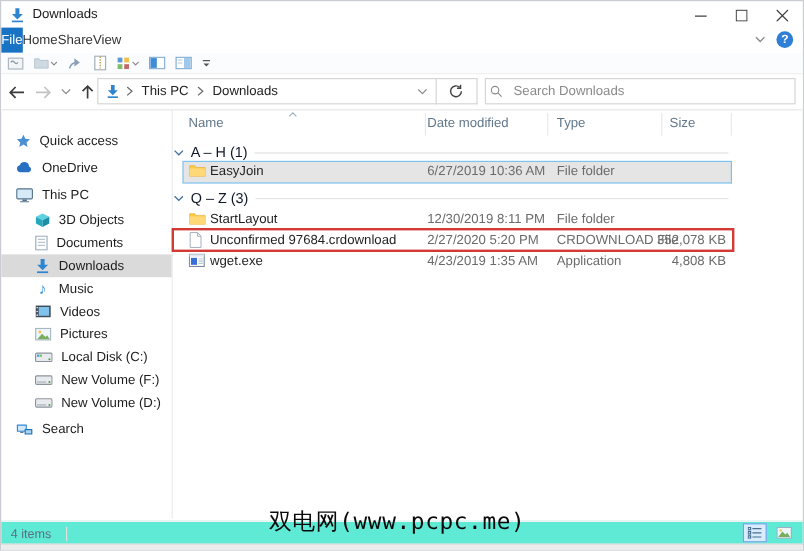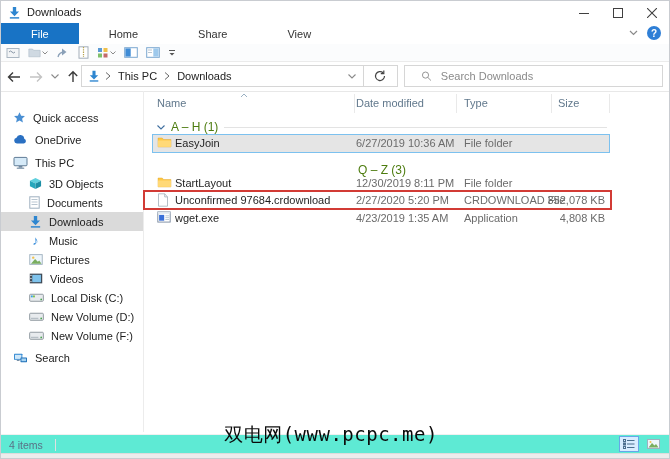--- a/index.html
+++ b/index.html
@@ -9,42 +9,42 @@
 
   
   .titlebar{position:absolute;top:0;left:0;right:0;height:22px;display:flex;align-items:center;}
   .title-icon{margin-left:7px;}
   .title-text{font-size:11px;color:#1a1a1a;margin-left:6px;}
   .win-controls{position:absolute;right:0;top:0;height:24px;display:flex;}
   .win-btn{width:34px;height:24px;display:flex;align-items:center;justify-content:center;cursor:default;}
 
   
   .tabsrow{position:absolute;top:22px;left:0;right:0;height:21px;display:flex;background:#fff;}
-  .tab{padding:0 30px;display:flex;align-items:center;font-size:11px;color:#333;}
+  .tab{padding:0 0;display:flex;align-items:center;font-size:11px;color:#333;}
   .tab.active{background:#1873c5;color:#fff;}
   .ribbon-right{position:absolute;right:8px;top:25px;display:flex;align-items:center;gap:9px;}
   .help-q{width:14px;height:14px;border-radius:50%;background:#2f7fd6;color:#fff;font-size:10px;
     font-weight:bold;display:flex;align-items:center;justify-content:center;}
 
   
   .qatrow{position:absolute;top:43px;left:0;right:0;height:17px;background:#fbfcfd;
     border-bottom:1px solid #ebebeb;display:flex;align-items:center;padding-left:5px;gap:8px;}
   .qat-ic{display:flex;align-items:center;gap:1px;}
 
   
   .addrrow{position:absolute;top:61px;left:0;right:0;height:29px;background:#fff;border-bottom:1px solid #e8e8e8;}
   .nav-btns{position:absolute;left:6px;top:0;height:29px;display:flex;align-items:center;gap:8px;}
   .addressbox{position:absolute;left:80px;top:3px;width:283px;height:22px;border:1px solid #d6d6d6;
     display:flex;align-items:center;box-sizing:border-box;padding-left:6px;gap:5px;}
   .crumb{font-size:11px;color:#222;padding:0 2px;white-space:nowrap;}
   .addr-chev{margin-left:auto;margin-right:7px;}
   .refreshbox{position:absolute;left:362px;top:3px;width:35px;height:22px;border:1px solid #d6d6d6;border-left:none;
     box-sizing:border-box;display:flex;align-items:center;justify-content:center;}
   .searchbox{position:absolute;left:403px;top:3px;width:259px;height:22px;border:1px solid #d6d6d6;
-    box-sizing:border-box;display:flex;align-items:center;padding:0 16px;gap:7px;}
+    box-sizing:border-box;display:flex;align-items:center;padding:0 3px;gap:7px;}
   .searchbox input{border:none;outline:none;font-size:11px;color:#444;width:100%;background:transparent;
     font-family:"Liberation Sans",sans-serif;}
   .searchbox input::placeholder{color:#8a8a8a;opacity:1;}
 
   
   .main{position:absolute;top:90px;left:0;right:0;bottom:26px;}
   .sidebar{position:absolute;top:0;left:0;width:143px;height:100%;border-right:1px solid #ececec;
     padding-top:17px;box-sizing:border-box;}
   .side-item{height:19px;display:flex;align-items:center;font-size:11px;color:#1c1c1c;padding-left:12px;gap:7px;white-space:nowrap;}
   .side-item.child{padding-left:28px;}
@@ -52,24 +52,24 @@
   .mt3{margin-top:3px;} .mt4{margin-top:4px;} .mt2{margin-top:2px;}
   .note-glyph{color:#3a8edb;font-size:13px;line-height:13px;width:13px;text-align:center;}
 
   .content{position:absolute;left:144px;top:0;right:0;height:100%;}
   .cols{position:absolute;top:2px;left:0;right:0;height:21px;font-size:11px;color:#61788c;}
   .col{position:absolute;top:4px;white-space:nowrap;}
   .col-name{left:12px;} .col-date{left:211px;} .col-type{left:319px;} .col-size{left:413px;}
   .col-sep{position:absolute;top:1px;width:1px;height:19px;background:#e9e9e9;}
   .sort-caret{position:absolute;left:95px;top:0;}
 
-  .grp{position:absolute;left:12px;right:62px;height:16px;display:flex;align-items:center;gap:6px;
-    font-size:12px;color:#4d7c0f;padding-left:0;}
+  .grp{position:absolute;left:0;right:62px;height:16px;display:flex;align-items:center;gap:6px;
+    font-size:12px;color:#0f172a;padding-left:0;}
   .grp .line{flex:1;height:1px;background:#e3e3e3;}
-  .grp1{top:28px;} .grp2{top:66px;flex-direction:column;}
+  .grp1{top:28px;} .grp2{top:66px;}
 
   .row{position:absolute;left:8px;width:456px;height:17px;font-size:11px;color:#1f1f1f;}
   .row-easyjoin{top:44px;box-shadow:0 0 0 1px #7cc1ef;background:#e5e5e5;}
   .row-startlayout{top:84px;} .row-unconfirmed{top:101px;} .row-wget{top:119px;}
   .cell-icon{position:absolute;left:4px;top:1px;}
   .cell-name{position:absolute;left:22px;top:2px;width:178px;white-space:nowrap;overflow:hidden;}
   .cell-date{position:absolute;left:203px;top:2px;color:#6b6b6b;white-space:nowrap;}
   .cell-type{position:absolute;left:311px;top:2px;color:#6b6b6b;white-space:nowrap;}
   .cell-size{position:absolute;left:346px;top:2px;width:106px;text-align:right;color:#6b6b6b;white-space:nowrap;}
 
@@ -302,60 +302,60 @@
             <rect x="2" y="12" width="10" height="1.6" fill="#2e86d0"></rect>
           </svg>
         <span>Downloads</span>
       </div>
       <div class="side-item child">
         <span class="note-glyph">♪</span>
         <span>Music</span>
       </div>
       <div class="side-item child">
         <svg width="14" height="11" viewBox="0 0 15 12">
-            <rect x="0.7" y="0.7" width="13.6" height="10.6" fill="#eef6fb" stroke="#9fb0bf"></rect>
-            <circle cx="4.5" cy="4" r="1.3" fill="#f2c14e"></circle>
-            <polygon points="2,10.5 6.5,5.5 9.5,8.5 11,7 13.5,10.5" fill="#79ad5f"></polygon>
-          </svg>
-        <span>Pictures</span>
-      </div>
-      <div class="side-item child">
-        <svg width="14" height="11" viewBox="0 0 15 12">
             <rect x="0.7" y="0.7" width="13.6" height="10.6" fill="#3f4a56"></rect>
             <rect x="3.4" y="2" width="9.5" height="8" fill="#7fc3ec"></rect>
             <circle cx="2" cy="2.6" r="0.7" fill="#fff"></circle>
             <circle cx="2" cy="6" r="0.7" fill="#fff"></circle>
             <circle cx="2" cy="9.4" r="0.7" fill="#fff"></circle>
           </svg>
         <span>Videos</span>
       </div>
       <div class="side-item child">
+        <svg width="14" height="11" viewBox="0 0 15 12">
+            <rect x="0.7" y="0.7" width="13.6" height="10.6" fill="#eef6fb" stroke="#9fb0bf"></rect>
+            <circle cx="4.5" cy="4" r="1.3" fill="#f2c14e"></circle>
+            <polygon points="2,10.5 6.5,5.5 9.5,8.5 11,7 13.5,10.5" fill="#79ad5f"></polygon>
+          </svg>
+        <span>Pictures</span>
+      </div>
+      <div class="side-item child">
         <svg width="15" height="10" viewBox="0 0 16 10">
             <rect x="0.7" y="1" width="14.6" height="7.5" rx="1" fill="#e8ebee" stroke="#8b949c"></rect>
             <rect x="2" y="2.3" width="2" height="2" fill="#35a3e0"></rect>
             <rect x="4.3" y="2.3" width="2" height="2" fill="#7fbf4d"></rect>
             <circle cx="13" cy="6.5" r="0.9" fill="#43a047"></circle>
           </svg>
         <span>Local Disk (C:)</span>
       </div>
       <div class="side-item child">
         <svg width="15" height="10" viewBox="0 0 16 10">
             <rect x="0.7" y="1" width="14.6" height="7.5" rx="1" fill="#e8ebee" stroke="#8b949c"></rect>
             <rect x="2" y="5.8" width="8" height="1.4" fill="#b7bfc6"></rect>
             <circle cx="13" cy="6.5" r="0.9" fill="#43a047"></circle>
           </svg>
-        <span>New Volume (D:)</span>
+        <span>New Volume (F:)</span>
       </div>
       <div class="side-item child">
         <svg width="15" height="10" viewBox="0 0 16 10">
             <rect x="0.7" y="1" width="14.6" height="7.5" rx="1" fill="#e8ebee" stroke="#8b949c"></rect>
             <rect x="2" y="5.8" width="8" height="1.4" fill="#b7bfc6"></rect>
             <circle cx="13" cy="6.5" r="0.9" fill="#43a047"></circle>
           </svg>
-        <span>New Volume (F:)</span>
+        <span>New Volume (D:)</span>
       </div>
       <div class="side-item mt3">
         <svg width="15" height="12" viewBox="0 0 16 13">
             <rect x="1" y="2" width="9" height="6.5" rx="0.5" fill="#2e86d0"></rect>
             <rect x="2" y="3" width="7" height="4.5" fill="#cfe8fa"></rect>
             <rect x="4" y="8.5" width="3" height="1" fill="#54728e"></rect>
             <rect x="8" y="6" width="7" height="5" rx="0.5" fill="#1d6fb8"></rect>
             <rect x="9" y="7" width="5" height="3" fill="#a8d4f2"></rect>
           </svg>
         <span>Search</span>

